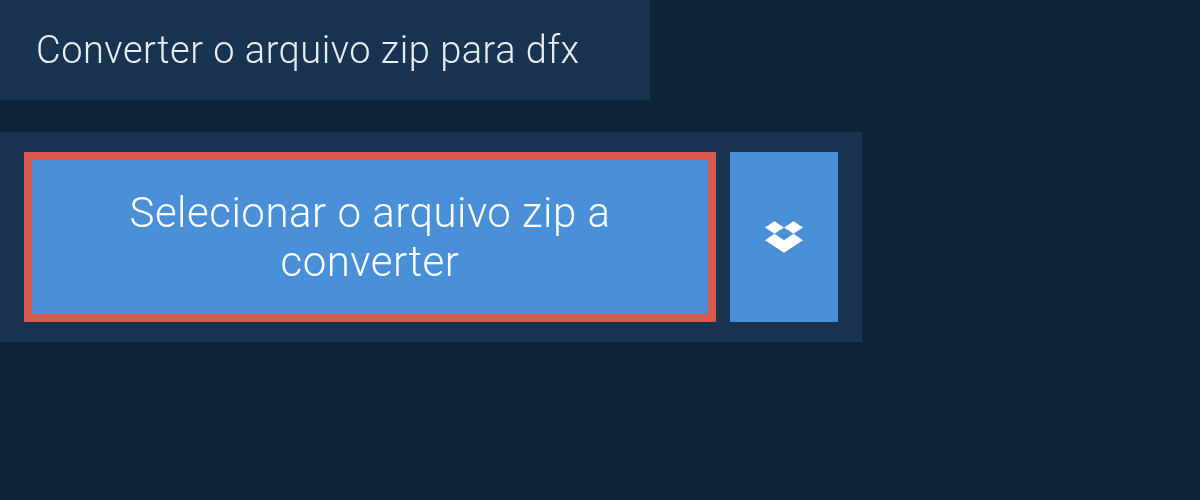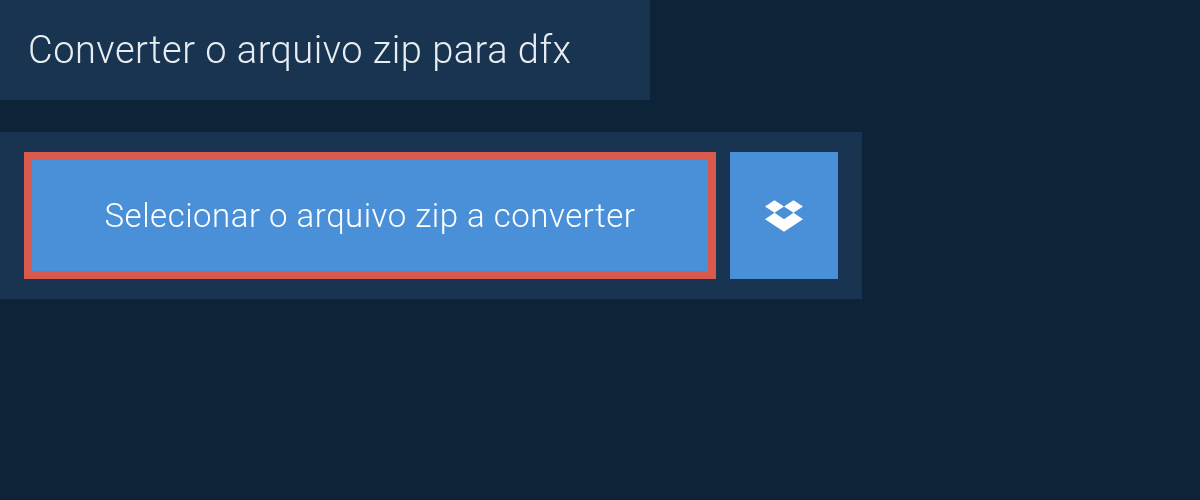--- a/index.html
+++ b/index.html
@@ -12,21 +12,21 @@
       height: 500px;
       background-color: #0d2438;
       font-family: -apple-system, BlinkMacSystemFont, 'Segoe UI', Roboto, Arial, sans-serif;
       overflow: hidden;
     }
     .container {
       padding: 0;
     }
     .title-bar {
       background-color: #183450;
-      padding: 28px 28px;
+      padding: 28px 36px;
       display: inline-block;
       width: 650px;
     }
     .title-text {
       color: #e8edf2;
       font-size: 38px;
       font-weight: 300;
       letter-spacing: 0.5px;
     }
     .upload-section {
@@ -37,23 +37,23 @@
     }
     .button-row {
       display: flex;
       gap: 14px;
       align-items: stretch;
     }
     .select-button {
       background-color: #4a90d9;
       border: 8px solid #d9594c;
       color: #ffffff;
-      font-size: 33px;
+      font-size: 42px;
       font-weight: 300;
-      padding: 36px 42px;
+      padding: 28px 42px;
       flex: 1;
       text-align: center;
       cursor: pointer;
       letter-spacing: 0.5px;
     }
     .dropbox-button {
       background-color: #4a90d9;
       width: 108px;
       display: flex;
       align-items: center;

